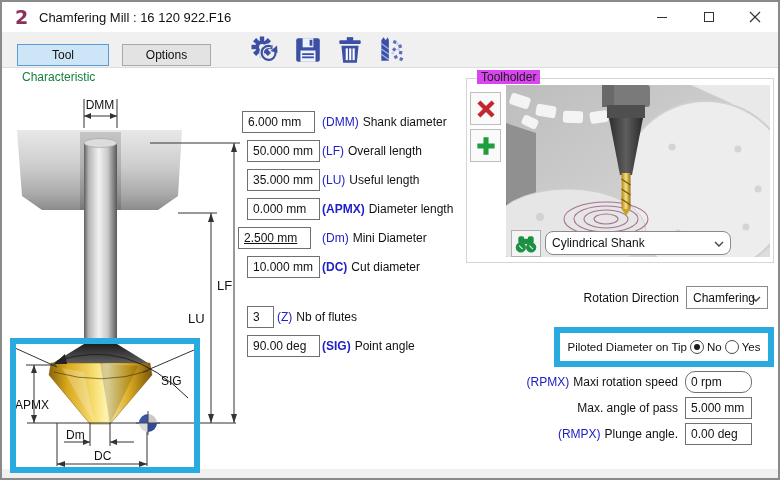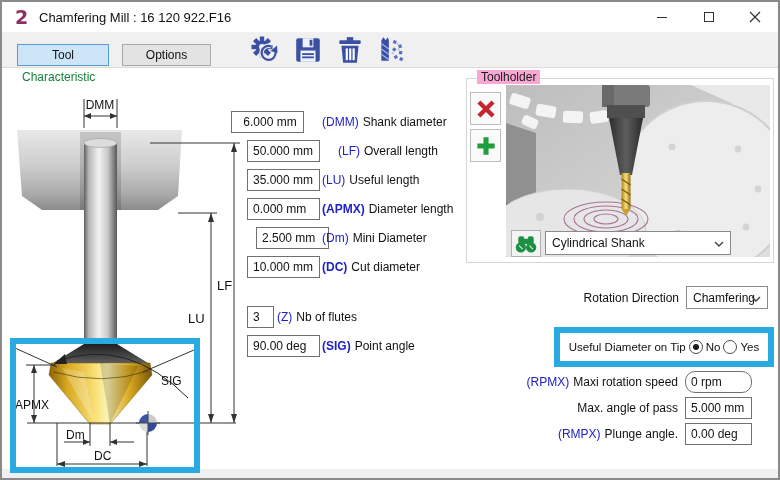--- a/index.html
+++ b/index.html
@@ -24,30 +24,30 @@
   .hl{position:absolute;border:6px solid #29abe2;z-index:6;}
   .hl-diagram{left:8px;top:336px;width:178px;height:123px;}
   .hl-piloted{left:552px;top:325px;width:208px;height:28px;display:flex;align-items:center;justify-content:center;gap:3px;font-size:11.5px;color:#111;white-space:nowrap;background:transparent;}
   
   .field{position:absolute;height:20px;border:1px solid #707070;background:#fff;font-family:"Liberation Sans",sans-serif;font-size:12px;color:#111;padding:0 0 0 5px;box-sizing:content-box;}
   .flabel{position:absolute;font-size:12px;color:#111;white-space:nowrap;}
   .code{color:#2020c8;margin-right:4px;}
   .code.b{font-weight:bold;}
   
   .groupbox{position:absolute;left:464px;top:76px;width:308px;height:185px;border:1px solid #d5d5d5;box-sizing:border-box;}
-  .legend{position:absolute;left:10px;top:-9px;background:#f9a8d4;padding:0 4px;font-size:12px;color:#1a1a1a;}
+  .legend{position:absolute;left:10px;top:-9px;background:#d946ef;padding:0 4px;font-size:12px;color:#1a1a1a;}
   .th-btn{position:absolute;width:31px;height:33px;background:#fafafa;border:1px solid #bdbdbd;padding:0;display:flex;align-items:center;justify-content:center;}
   .th-del{left:468px;top:90px;}
   .th-add{left:468px;top:127px;}
   .preview{position:absolute;left:504px;top:83px;}
   .bino{position:absolute;left:509px;top:228px;width:30px;height:27px;background:#f4f4f4;border:1px solid #b0b0b0;padding:0;display:flex;align-items:center;justify-content:center;z-index:3;}
   .dd{position:absolute;background:#fff;border:1px solid #8a8a8a;font-size:12px;color:#111;box-sizing:border-box;z-index:3;}
   .dd .ddtext{position:absolute;left:6px;top:4px;white-space:nowrap;}
   .dd .chev{position:absolute;right:6px;top:9px;}
-  .dd-shank{left:543px;top:229px;width:186px;height:24px;}
+  .dd-shank{left:543px;top:229px;width:186px;height:24px;border-radius:8px;}
   .dd-rot{left:684px;top:284px;width:82px;height:23px;}
   .rlabel{position:absolute;font-size:12px;color:#111;text-align:right;white-space:nowrap;}
   .rot-label{left:480px;top:289px;width:197px;}
   
   .radio{width:12px;height:12px;border:1px solid #4a4a4a;border-radius:50%;background:#fff;display:inline-block;flex:none;}
   .radio.sel::after{content:"";display:block;width:6px;height:6px;margin:3px;border-radius:50%;background:#1b1b1b;}
   
   .mlabel{position:absolute;left:440px;width:236px;text-align:right;font-size:12px;color:#111;white-space:nowrap;}
   .mfield{position:absolute;left:683px;width:60px;}
   svg text{font-family:"Liberation Sans",sans-serif;}
@@ -236,33 +236,33 @@
       <path d="M138,341 L147,341 A9,9 0 0 0 138,332 Z" fill="#c9c9c9"></path>
       <path d="M138,341 L147,341 A9,9 0 0 1 138,350 Z" fill="#2f4a9e"></path>
       <path d="M138,341 L138,350 A9,9 0 0 1 129,341 Z" fill="#dcdcdc"></path>
       <line x1="138" y1="329" x2="138" y2="353" stroke="#444"></line>
       <line x1="126" y1="341" x2="150" y2="341" stroke="#444"></line>
     </g>
   </svg>
 
   <div class="hl hl-diagram"></div>
 
-  <input class="field" style="left: 229px; top: 109px; width: 66px; text-align: center;" value="6.000 mm">
+  <input class="field" style="left: 240px; top: 109px; width: 66px;" value="6.000 mm">
   <div class="flabel" style="left:320px;top:113px"><span class="code">(DMM)</span><span>Shank diameter</span></div>
 
   <input class="field" style="left: 245px; top: 138px; width: 66px;" value="50.000 mm">
-  <div class="flabel" style="left:336px;top:142px"><span class="code">(LF)</span><span>Overall length</span></div>
+  <div class="flabel" style="left:320px;top:142px"><span class="code">(LF)</span><span>Overall length</span></div>
 
   <input class="field" style="left: 245px; top: 167px; width: 66px;" value="35.000 mm">
   <div class="flabel" style="left:320px;top:171px"><span class="code">(LU)</span><span>Useful length</span></div>
 
   <input class="field" style="left: 245px; top: 196px; width: 66px;" value="0.000 mm">
   <div class="flabel" style="left:320px;top:200px"><span class="code b">(APMX)</span><span>Diameter length</span></div>
 
-  <input class="field" style="left: 254px; top: 225px; width: 66px;" value="2.500 mm">
+  <input class="field" style="left: 236px; top: 225px; width: 66px; text-decoration: underline;" value="2.500 mm">
   <div class="flabel" style="left:320px;top:229px"><span class="code">(Dm)</span><span>Mini Diameter</span></div>
 
   <input class="field" style="left: 245px; top: 254px; width: 66px;" value="10.000 mm">
   <div class="flabel" style="left:320px;top:258px"><span class="code b">(DC)</span><span>Cut diameter</span></div>
 
   <input class="field" style="left: 245px; top: 304px; width: 20px;" value="3">
   <div class="flabel" style="left:275px;top:308px"><span class="code">(Z)</span><span>Nb of flutes</span></div>
 
   <input class="field" style="left: 245px; top: 333px; width: 66px;" value="90.00 deg">
   <div class="flabel" style="left:320px;top:337px"><span class="code b">(SIG)</span><span>Point angle</span></div>
@@ -365,21 +365,21 @@
 
   <div class="rlabel rot-label">Rotation Direction</div>
   <div class="dd dd-rot">
     <span class="ddtext">Chamfering</span>
     <svg class="chev" width="10" height="6">
         <polyline points="1,1 5,5 9,1" fill="none" stroke="#444" stroke-width="1.4"></polyline>
       </svg>
   </div>
 
   <div class="hl hl-piloted">
-    <span>Useful Diameter on Tip</span>
+    <span>Piloted Diameter on Tip</span>
     <span class="radio sel"></span>
     <span>No</span>
     <span class="radio"></span>
     <span>Yes</span>
   </div>
 
   <div class="mlabel" style="top:373px"><span class="code">(RPMX)</span><span>Maxi rotation speed</span></div>
   <input class="field mfield" style="top: 369px; border-radius: 10px;" value="0 rpm">
 
   <div class="mlabel" style="top:399px"><span>Max. angle of pass</span></div>

